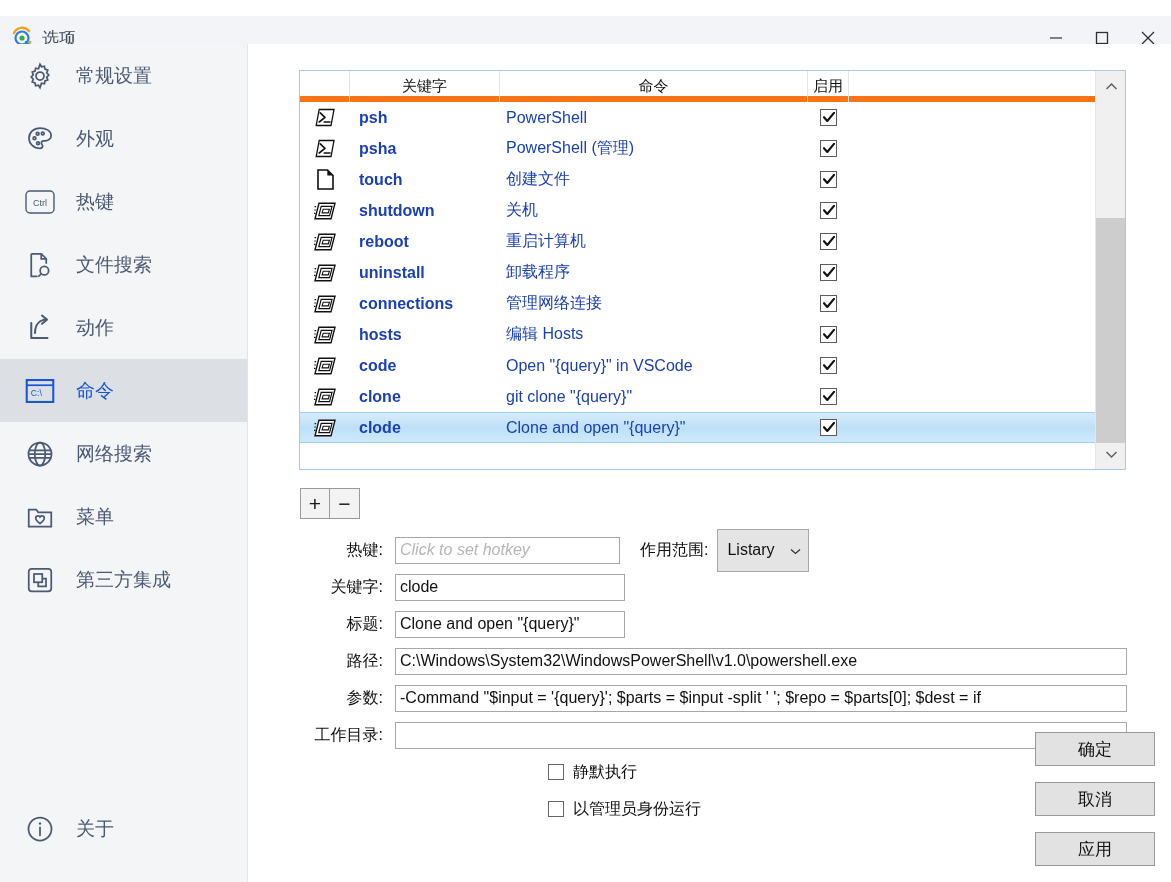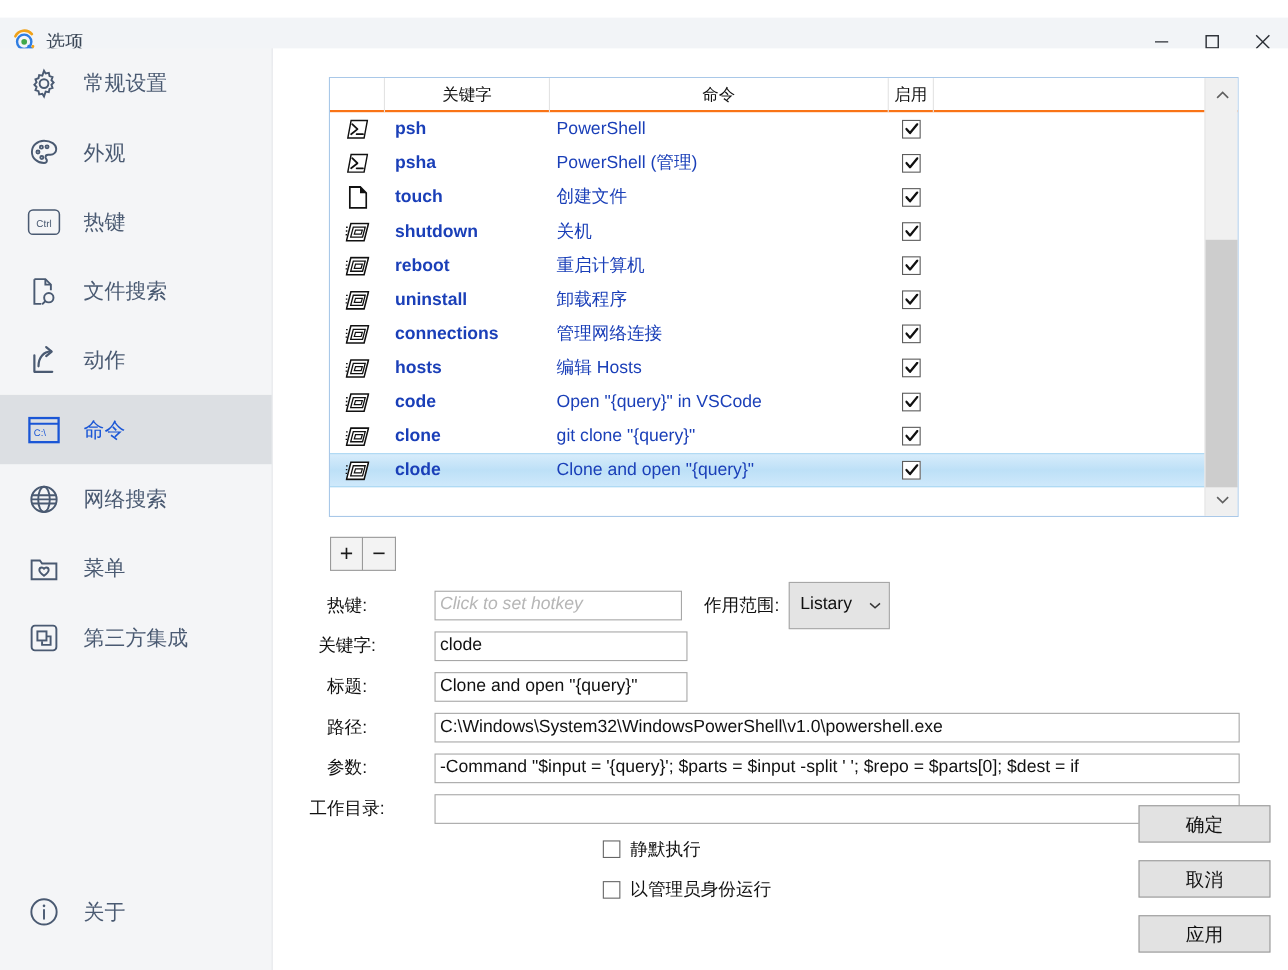--- a/index.html
+++ b/index.html
@@ -83,21 +83,21 @@
     position: absolute;
     left: 51px; top: 26px;
     width: 827px; height: 400px;
     border: 1px solid #a9c8e8;
     background: #ffffff;
     overflow: hidden;
   }
   .list-header {
     display: flex;
     height: 31px;
-    border-bottom: 2px solid #f97316;
+    border-bottom: 6px solid #f97316;
     background: #ffffff;
     font-size: 15px;
     color: #111;
   }
   .hcell {
     display: flex; align-items: center; justify-content: center;
     border-right: 1px solid #e3e3e3;
     height: 31px;
   }
   .hcell.c0 { width: 50px; }
@@ -167,21 +167,21 @@
     display: flex; align-items: center; justify-content: center;
     font-size: 21px; color: #1a1a1a; line-height: 1;
   }
   .pm-btn + .pm-btn { border-left: none; }
 
   
   .form { position: absolute; left: 0; top: 492px; width: 923px; }
   .frow { display: flex; align-items: center; margin-bottom: 9px; height: 28px; }
   .flabel {
     width: 147px;
-    text-align: center;
+    text-align: right;
     padding-right: 12px;
     font-size: 16px;
     color: #111;
   }
   .finput {
     height: 27px;
     border: 1px solid #a7a7a7;
     background: #ffffff;
     font-size: 16px;
     color: #111;

